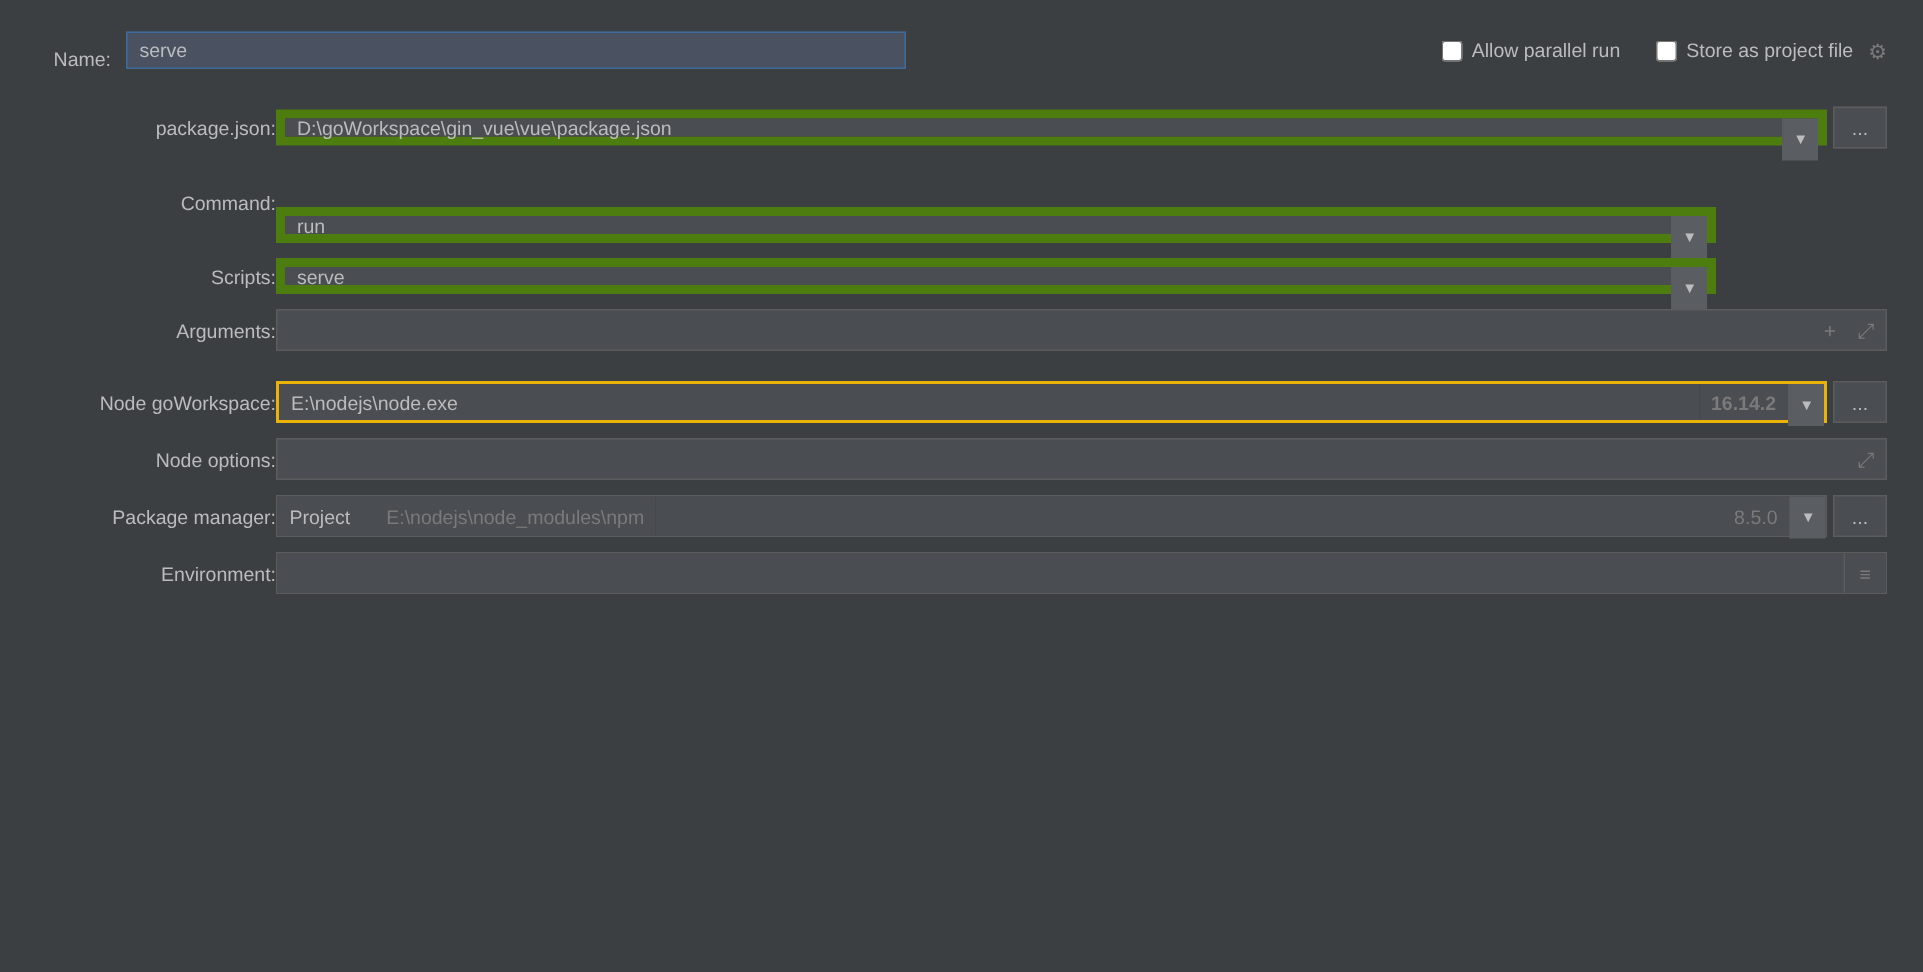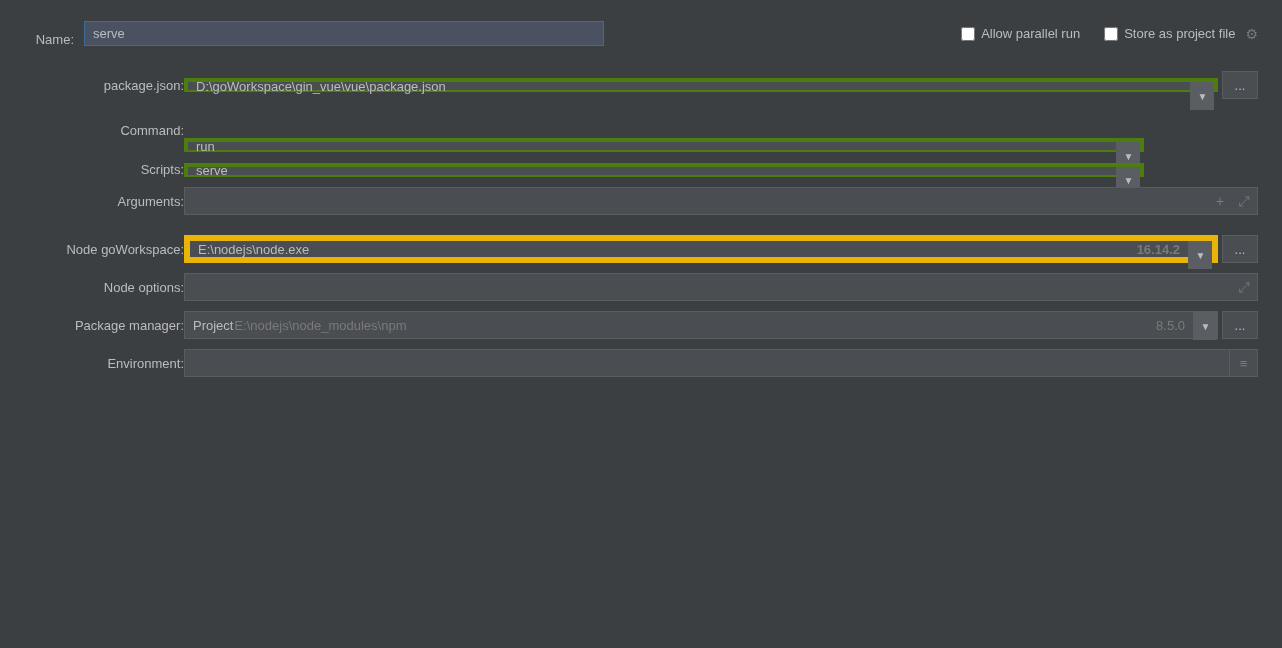--- a/index.html
+++ b/index.html
@@ -116,22 +116,22 @@
       align-items: center;
       justify-content: center;
       cursor: pointer;
       color: #bbbcbe;
       font-size: 10px;
     }
 
     .dropdown-wrapper {
       display: flex;
       flex: 1;
-      border: 4px solid #4d7c0f;
-      height: 14px;
+      border: 6px solid #4d7c0f;
+      height: 24px;
     }
 
     .dropdown-text {
       background-color: #4a4d51;
       color: #bbbcbe;
       font-size: 13px;
       padding: 4px 8px;
       flex: 1;
       display: flex;
       align-items: center;
@@ -187,21 +187,21 @@
       width: 20px;
       height: 20px;
       display: flex;
       align-items: center;
       justify-content: center;
     }
 
     .node-interpreter-wrapper {
       display: flex;
       flex: 1;
-      border: 6px solid #eab308;
+      border: 2px solid #eab308;
       height: 28px;
     }
 
     .node-interpreter-text {
       background-color: #4a4d51;
       color: #bbbcbe;
       font-size: 13px;
       padding: 4px 8px;
       flex: 1;
       display: flex;
@@ -225,21 +225,21 @@
       height: 28px;
     }
 
     .package-manager-text {
       background-color: #4a4d51;
       color: #bbbcbe;
       font-size: 13px;
       padding: 4px 8px;
       display: flex;
       align-items: center;
-      gap: 1px;
+      gap: 24px;
     }
 
     .package-manager-path {
       color: #7a7a7a;
     }
 
     .package-version {
       background-color: #4a4d51;
       color: #7a7a7a;
       font-size: 13px;

